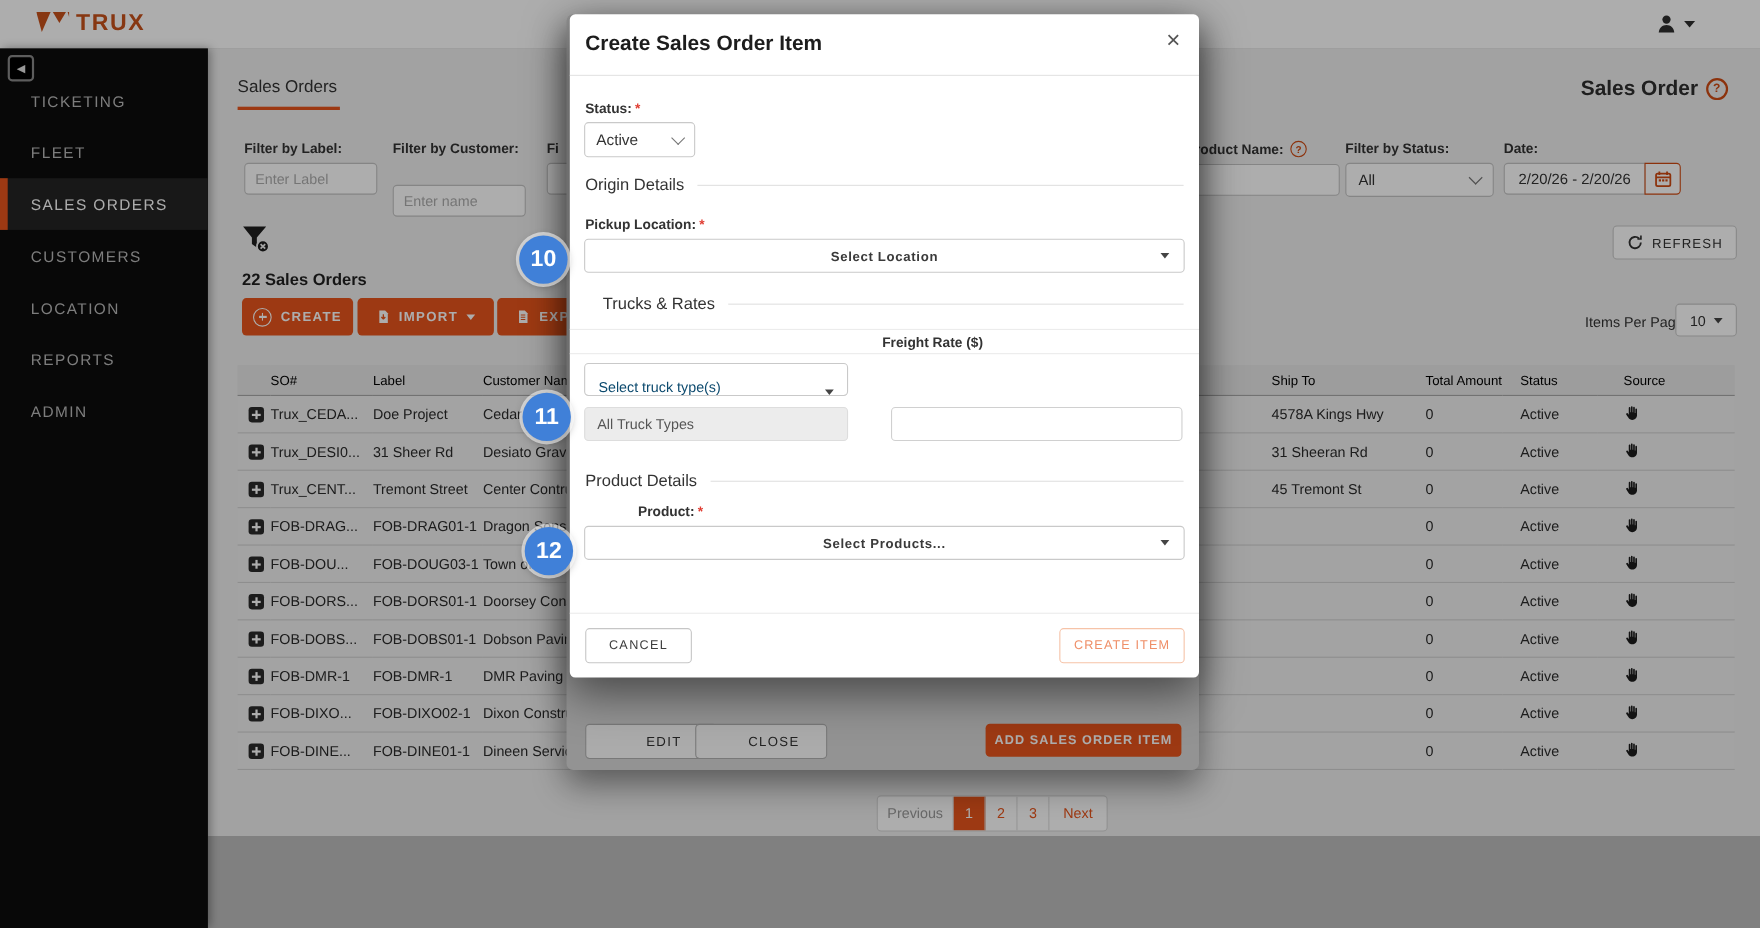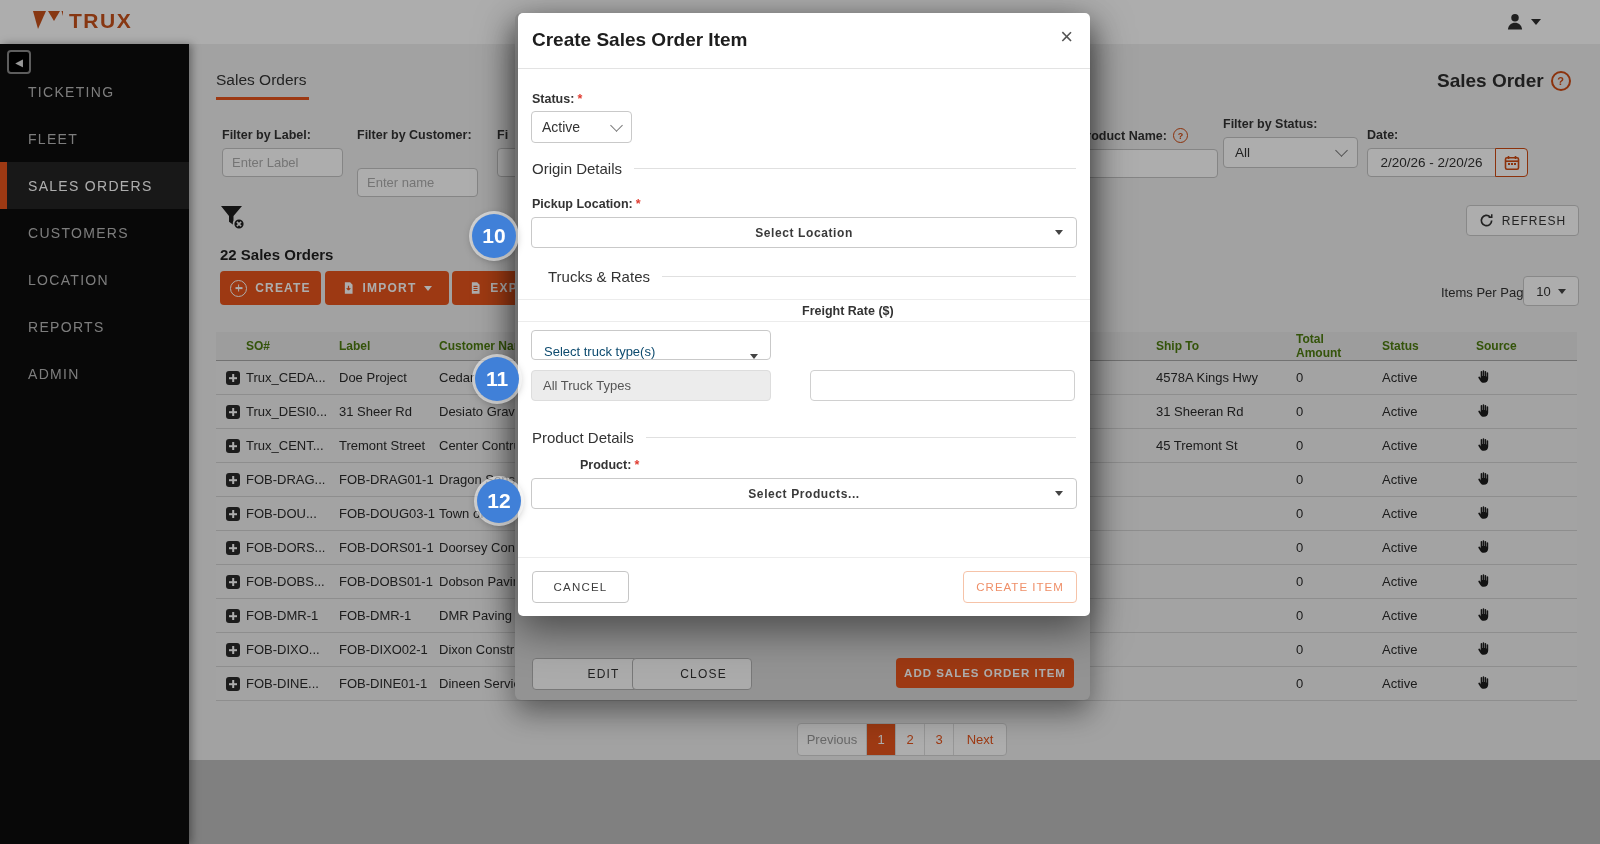--- a/index.html
+++ b/index.html
@@ -36,21 +36,21 @@
 
   
   .fgroup{z-index:1;}
   .flabel{font-size:12.5px;font-weight:bold;color:#333;margin-bottom:6px;display:flex;align-items:center;gap:6px;white-space:nowrap;}
   .finput{height:27px;border:1px solid #c4c4c4;border-radius:4px;background:#fff;font-size:13px;color:#333;padding:0 9px;font-family:"Liberation Sans",sans-serif;outline:none;}
   .finput::placeholder{color:#adadad;}
   #fg-label{left:222px;top:128px;} #fg-label input{width:101px;}
   #fg-customer{left:357px;top:128px;} #fg-customer input{width:101px;margin-top:20px;}
   #fg-third{left:497px;top:128px;} #fg-third input{width:70px;}
   #fg-product{left:1078px;top:128px;} #fg-product input{width:120px;}
-  #fg-status{left:1223px;top:117px;}
+  #fg-status{left:1223px;top:128px;}
   .selbox{height:29px;border:1px solid #c4c4c4;border-radius:4px;background:#fff;display:flex;align-items:center;justify-content:space-between;padding:0 11px;font-size:13.5px;color:#333;}
   #status-select{width:111px;}
   #fg-date{left:1367px;top:128px;}
   #date-row{display:flex;align-items:stretch;}
   #date-box{width:127px;height:27px;border:1px solid #c4c4c4;border-radius:4px 0 0 4px;background:#fff;display:flex;align-items:center;justify-content:center;font-size:13.5px;color:#333;}
   #cal-btn{width:33px;height:29px;margin-left:-1px;border:1px solid var(--dkorange);border-radius:0 4px 4px 0;background:#fff;display:flex;align-items:center;justify-content:center;box-sizing:border-box;}
 
   #refresh-btn{left:1466px;top:205px;width:111px;height:29px;background:#fff;border:1px solid #c9c9c9;border-radius:4px;display:flex;align-items:center;justify-content:center;gap:8px;font-size:12px;letter-spacing:1px;color:#333;z-index:1;}
 
   #funnel{left:219px;top:203px;z-index:1;}
@@ -60,21 +60,21 @@
   #btn-create{left:220px;top:271px;width:101px;}
   #btn-import{left:325px;top:271px;width:124px;}
   #btn-export{left:452px;top:271px;width:112px;}
   .plus-circle{position:relative;width:15px;height:15px;border:1.5px solid #fff;border-radius:50%;}
   .plus-circle::before,.plus-circle::after{content:"";position:absolute;background:#fff;left:50%;top:50%;transform:translate(-50%,-50%);}
   .plus-circle::before{width:7px;height:1.8px;} .plus-circle::after{width:1.8px;height:7px;}
   .caret-white{width:0;height:0;border-left:4.5px solid transparent;border-right:4.5px solid transparent;border-top:5.5px solid #fff;}
 
   
   #so-table{left:216px;top:332px;width:1361px;border-collapse:collapse;z-index:1;}
-  #so-table th{height:27px;font-size:12px;font-weight:bold;color:#4d7c0f;text-align:left;border-bottom:1px solid #a8a8a8;background:#e7e7e7;padding:0;}
+  #so-table th{height:27px;font-size:12px;font-weight:normal;color:#000000;text-align:left;border-bottom:1px solid #a8a8a8;background:#e7e7e7;padding:0;}
   #so-table td{height:33px;border-bottom:1px solid #d2d2d2;font-size:13px;color:#2b2b2b;background:#f0f0f0;padding:0;white-space:nowrap;overflow:hidden;}
   .expand-btn{position:relative;display:inline-block;width:14px;height:14px;background:#2a2a2a;border-radius:3px;margin-left:10px;vertical-align:middle;}
   .expand-btn::before,.expand-btn::after{content:"";position:absolute;background:#fff;left:50%;top:50%;transform:translate(-50%,-50%);}
   .expand-btn::before{width:8px;height:1.6px;} .expand-btn::after{width:1.6px;height:8px;}
   .pad16{padding-left:16px !important;}
   .src-cell{padding-left:24px !important;}
 
   #ipp-label{left:1441px;top:285px;font-size:13px;color:#333;z-index:1;}
   #ipp-box{left:1523px;top:276px;width:54px;height:28px;border:1px solid #c9c9c9;border-radius:4px;background:#fff;display:flex;align-items:center;justify-content:center;gap:7px;font-size:13px;color:#333;z-index:1;}
   .caret-dk{width:0;height:0;border-left:4.5px solid transparent;border-right:4.5px solid transparent;border-top:5.5px solid #444;}

